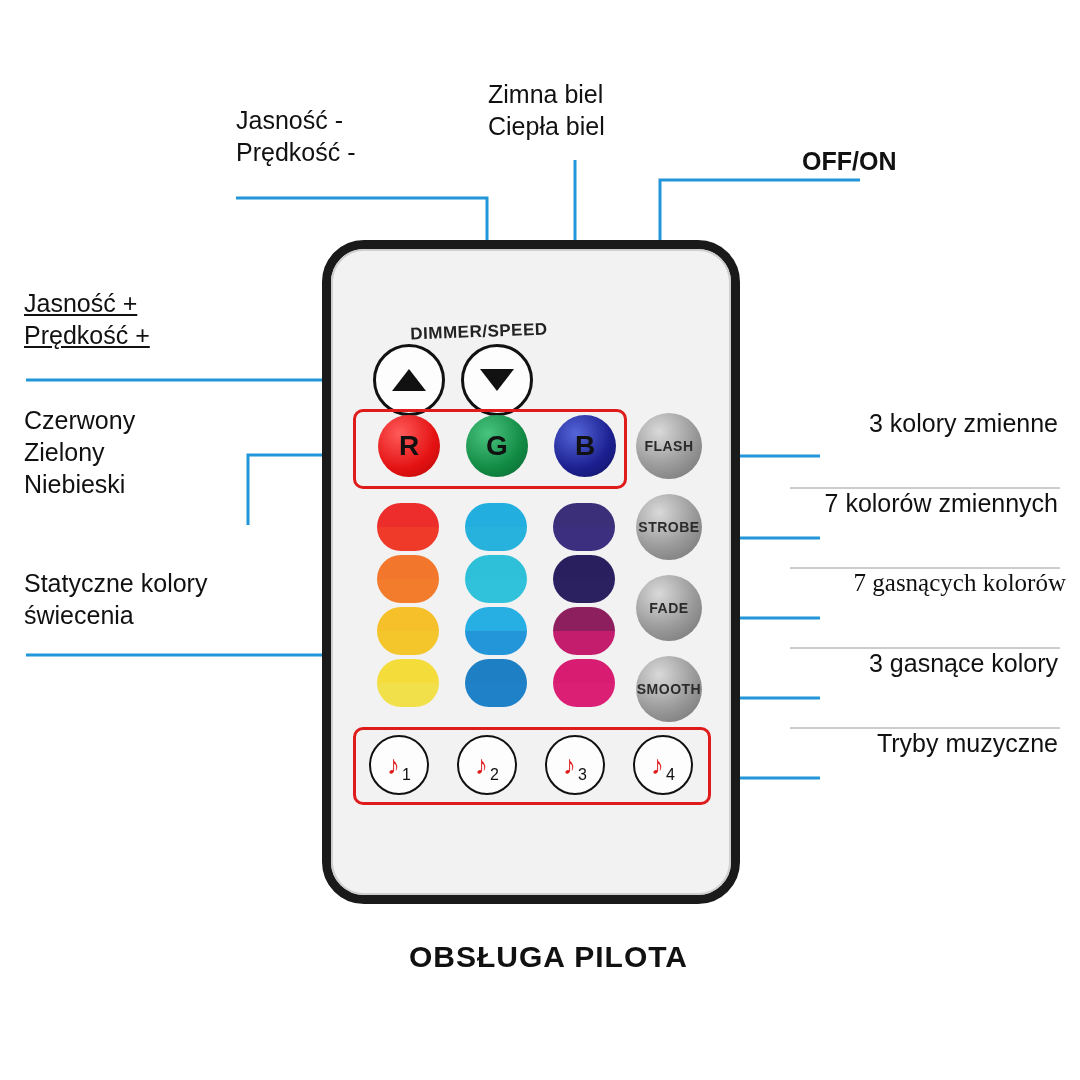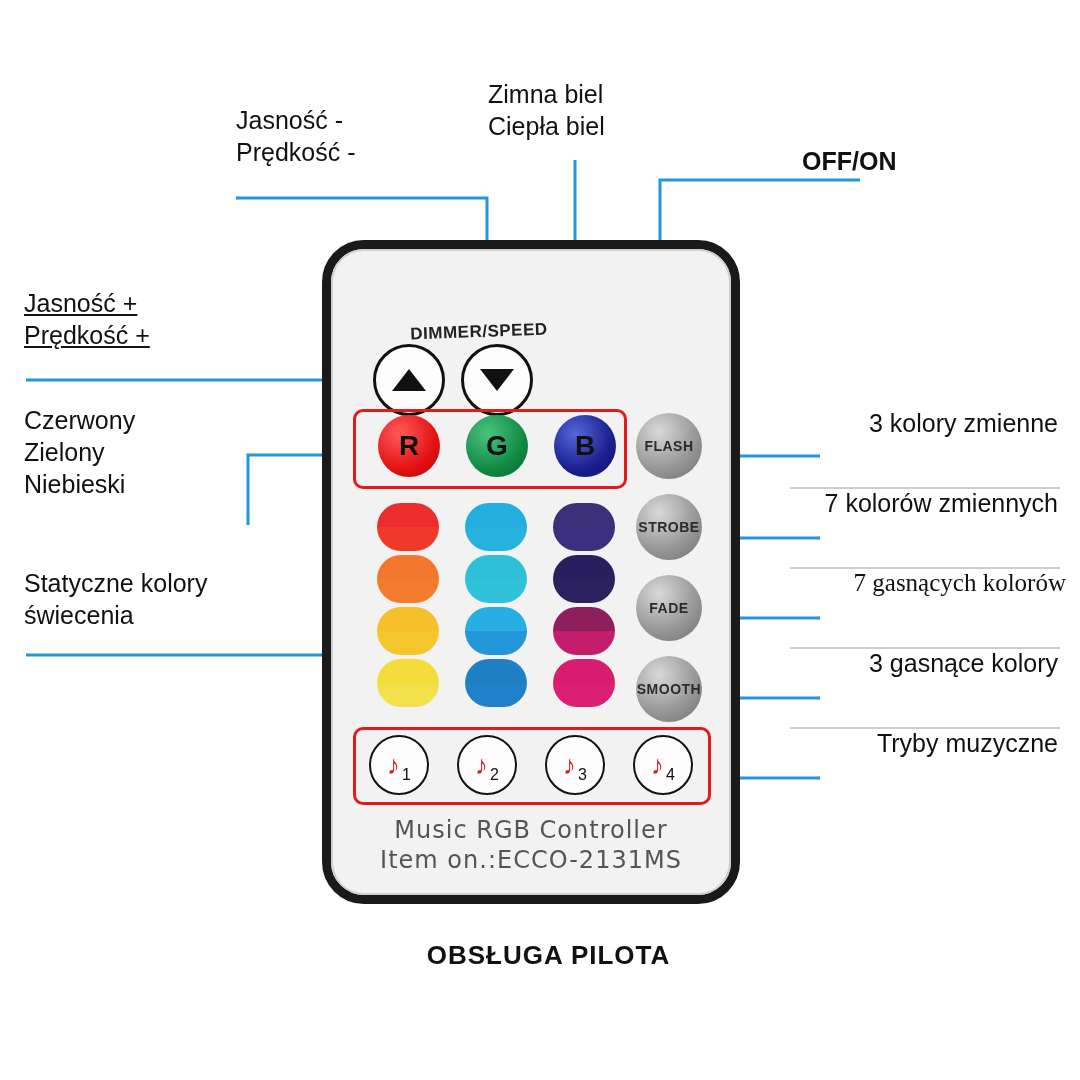--- a/index.html
+++ b/index.html
@@ -68,21 +68,21 @@
   
   .music-box{position:absolute;left:22px;top:478px;width:352px;height:72px;border:3px solid #e01b1b;border-radius:10px;}
   .mbtn{position:absolute;width:56px;height:56px;border-radius:50%;background:#fdfdfd;border:2px solid #111;
         display:flex;align-items:center;justify-content:center;}
   .mbtn .note{color:#e01b1b;font-size:26px;line-height:26px;margin-right:2px;}
   .mbtn .num{font-size:16px;color:#111;align-self:flex-end;margin-bottom:9px;}
 
   .brand{position:absolute;left:0;right:0;top:566px;text-align:center;font-size:24px;color:#555;
          font-family:"DejaVu Sans",sans-serif;letter-spacing:1px;line-height:30px;}
 
-  .footer{position:absolute;left:17px;right:0;top:940px;text-align:center;font-size:26px;font-weight:bold;letter-spacing:1px;}
+  .footer{position:absolute;left:17px;right:0;top:940px;text-align:center;font-size:30px;font-weight:bold;letter-spacing:1px;}
 </style>
 </head>
 <body>
 
 <svg class="leaders" viewBox="0 0 1080 1080">
   <g stroke="#2196d9" stroke-width="3" fill="none">
 
     <path d="M236,198 L487,198 L487,330" marker-end="url(#arr)"></path>
 
     <path d="M575,160 L575,330" marker-end="url(#arr)"></path>
@@ -223,19 +223,15 @@
   </div>
   <div class="mbtn" style="left:214px;top:486px;">
     <span class="note">♪</span>
     <span class="num">3</span>
   </div>
   <div class="mbtn" style="left:302px;top:486px;">
     <span class="note">♪</span>
     <span class="num">4</span>
   </div>
 
-  <div class="brand">
-    <div>Music RGB Controller</div>
-    <div>Item on.:ECCO-2131MS</div>
-  </div>
 </div>
 
 <div class="footer">OBSŁUGA PILOTA</div>
 
 </body></html>

